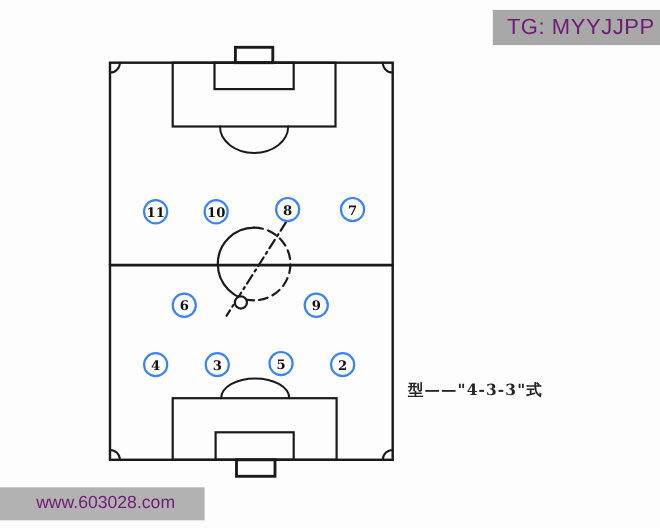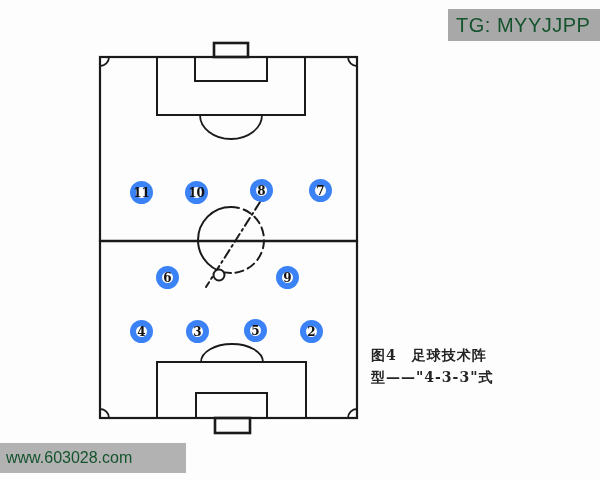--- a/index.html
+++ b/index.html
@@ -20,21 +20,21 @@
     left: 0;
     top: 0;
     width: 600px;
     height: 480px;
   }
   .player {
     position: absolute;
     width: 23px;
     height: 23px;
     box-sizing: border-box;
-    border: 6px solid #3b82f6;
+    border: 2px solid #3b82f6;
     border-radius: 50%;
     background: #fdfdfd;
     display: flex;
     align-items: center;
     justify-content: center;
     font-family: "DejaVu Serif", "Liberation Serif", serif;
     font-weight: bold;
     font-size: 12px;
     color: #111111;
     line-height: 1;
@@ -47,23 +47,24 @@
     font-family: "DejaVu Serif", "Liberation Serif", serif;
     font-weight: bold;
     font-size: 14px;
     line-height: 22px;
     color: #242424;
     letter-spacing: 1px;
     white-space: nowrap;
   }
   .banner {
     position: absolute;
-    color: #14532d;
+    color: #701a75;
     overflow: hidden;
     white-space: nowrap;
+    text-align: center;
   }
   .banner-top-right {
     left: 448px;
     top: 9px;
     width: 152px;
     height: 32px;
     background: #a8a8a8;
     font-size: 20px;
     line-height: 32px;
     padding-left: 8px;
@@ -147,20 +148,19 @@
     <span>3</span>
   </div>
   <div class="player" style="left:244px; top:319px;">
     <span>5</span>
   </div>
   <div class="player" style="left:300px; top:320px;">
     <span>2</span>
   </div>
 
   <div class="caption">
-    <div>图4　足球技术阵</div>
     <div>型——"4-3-3"式</div>
   </div>
 
   <div class="banner banner-top-right">TG: MYYJJPP</div>
   <div class="banner banner-bottom-left">www.603028.com</div>
 
 </div>
 
 </body></html>

